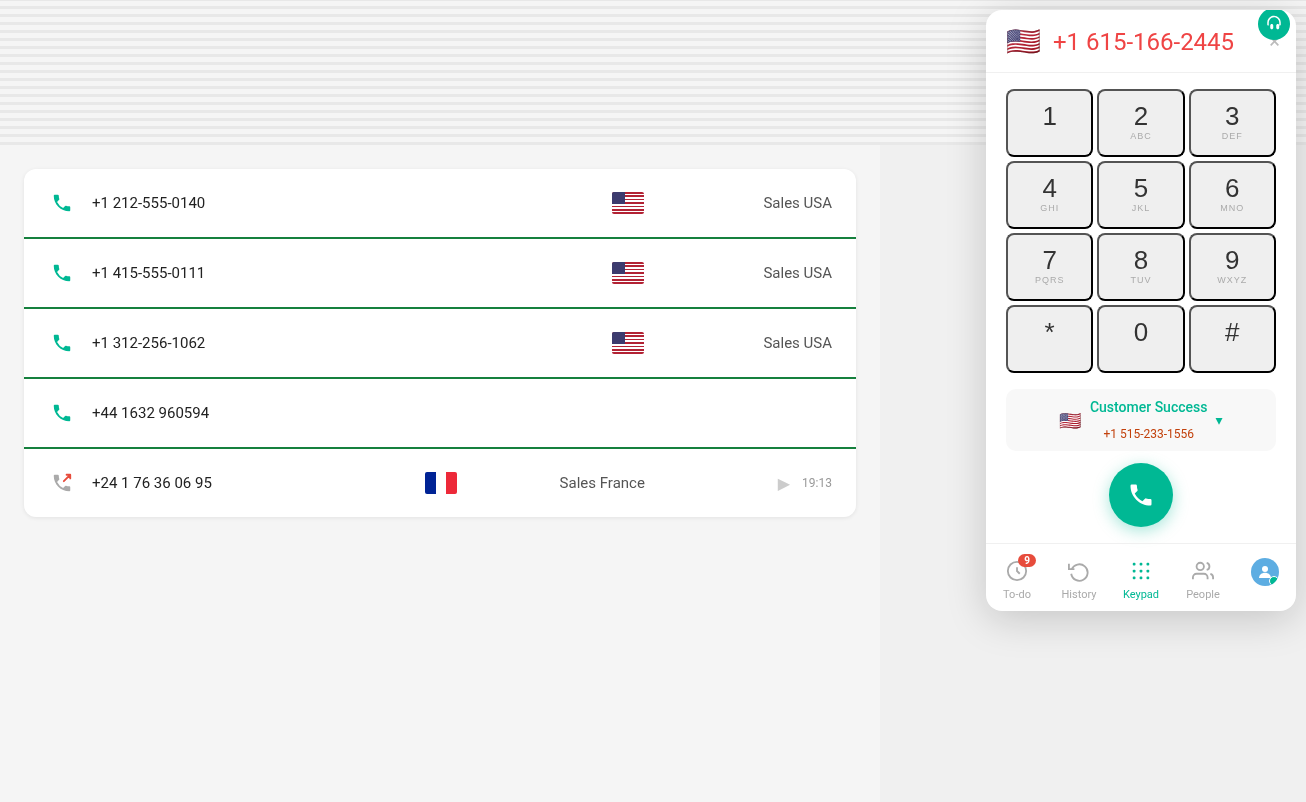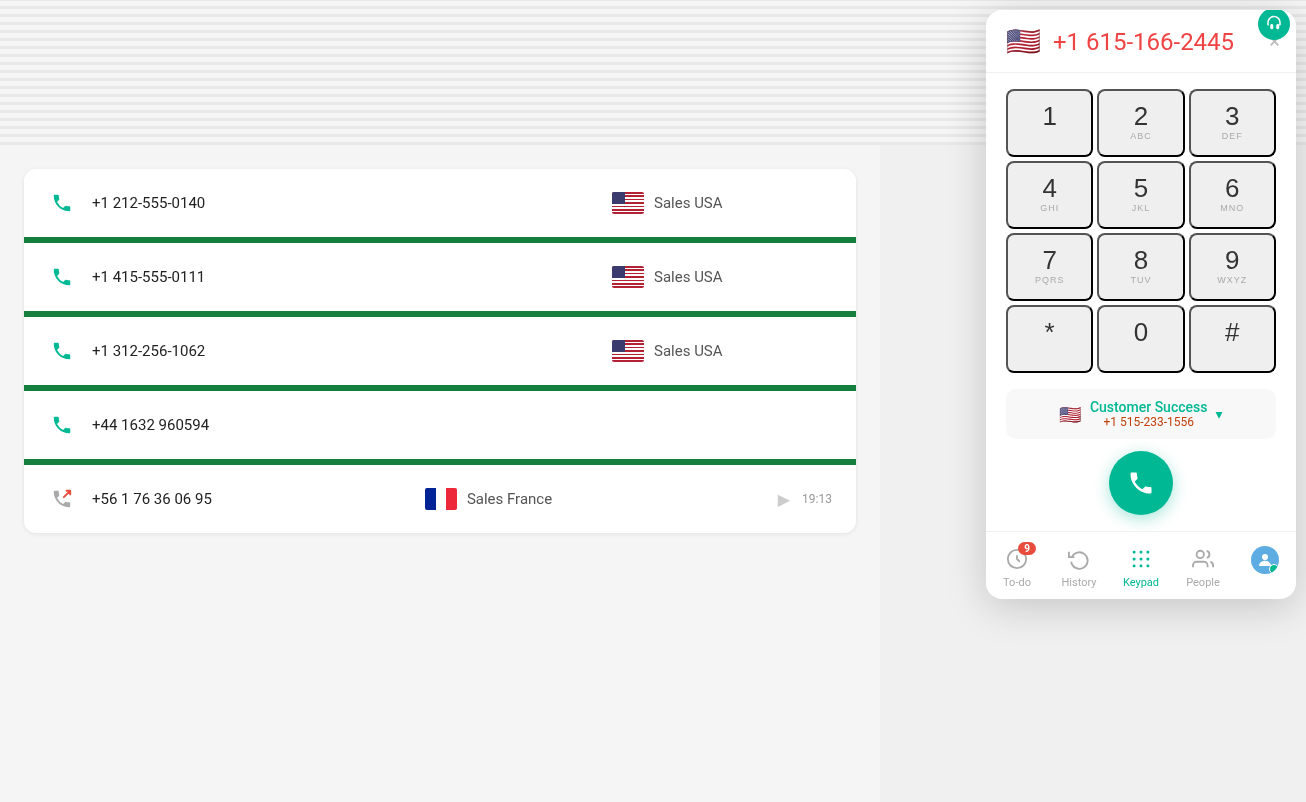--- a/index.html
+++ b/index.html
@@ -48,21 +48,21 @@
       background: #fff;
       border-radius: 12px;
       box-shadow: 0 1px 4px rgba(0,0,0,0.08);
       overflow: hidden;
     }
 
     .call-row {
       display: flex;
       align-items: center;
       padding: 20px 24px;
-      border-bottom: 6px solid #15803d;
+      border-bottom: 2px solid #15803d;
       gap: 16px;
     }
 
     .call-row:last-child {
       border-bottom: none;
     }
 
     .call-icon {
       width: 28px;
       height: 28px;
@@ -83,20 +83,21 @@
       font-weight: 400;
       min-width: 200px;
     }
 
     .call-flag-group {
       display: flex;
       align-items: center;
       gap: 10px;
       margin-left: auto;
       min-width: 220px;
+      justify-content: space-between;
     }
 
     .call-label {
       font-size: 15px;
       color: #555;
     }
 
     .call-time {
       font-size: 12px;
       color: #999;
@@ -481,21 +482,21 @@
     </div>
 
 
     <div class="call-row">
       <div class="call-icon outgoing-icon">
         <svg viewBox="0 0 24 24" fill="none" xmlns="http://www.w3.org/2000/svg">
           <path d="M6.62 10.79a15.05 15.05 0 006.59 6.59l2.2-2.2a1 1 0 011.01-.24c1.12.37 2.33.57 3.58.57a1 1 0 011 1V20a1 1 0 01-1 1C10.61 21 3 13.39 3 4a1 1 0 011-1h3.5a1 1 0 011 1c0 1.25.2 2.45.57 3.58a1 1 0 01-.25 1.01l-2.2 2.2z" fill="#aaa"></path>
           <path d="M17 3h4v4M21 3l-7 7" stroke="#e74c3c" stroke-width="2" stroke-linecap="round" stroke-linejoin="round"></path>
         </svg>
       </div>
-      <span class="call-number">+56 1 76 36 06 95</span>
+      <span class="call-number">+24 1 76 36 06 95</span>
       <div class="call-flag-group">
         <div class="flag-fr">
           <div class="flag-fr-blue"></div>
           <div class="flag-fr-white"></div>
           <div class="flag-fr-red"></div>
         </div>
         <span class="call-label">Sales France</span>
       </div>
       <div style="margin-left:auto; display:flex; align-items:center; gap:12px;">
         <span style="color:#ccc; font-size:16px; cursor:pointer;">▶</span>
@@ -573,21 +574,21 @@
       <button class="key-btn">
         <span class="key-digit">#</span>
         <span class="key-letters"></span>
       </button>
 
     </div>
   </div>
 
   <div class="from-selector">
     <span class="from-flag">🇺🇸</span>
-    <div style="display:flex; flex-direction:column; align-items:center;">
+    <div style="display:flex; flex-direction:column; align-items:center;gap:12px;">
       <span class="from-name">Customer Success</span>
       <span class="from-number-small">+1 515-233-1556</span>
     </div>
     <span class="from-chevron">▾</span>
   </div>
 
   <div class="call-btn">
     <svg viewBox="0 0 24 24" xmlns="http://www.w3.org/2000/svg">
       <path d="M6.62 10.79a15.05 15.05 0 006.59 6.59l2.2-2.2a1 1 0 011.01-.24c1.12.37 2.33.57 3.58.57a1 1 0 011 1V20a1 1 0 01-1 1C10.61 21 3 13.39 3 4a1 1 0 011-1h3.5a1 1 0 011 1c0 1.25.2 2.45.57 3.58a1 1 0 01-.25 1.01l-2.2 2.2z"></path>
     </svg>

